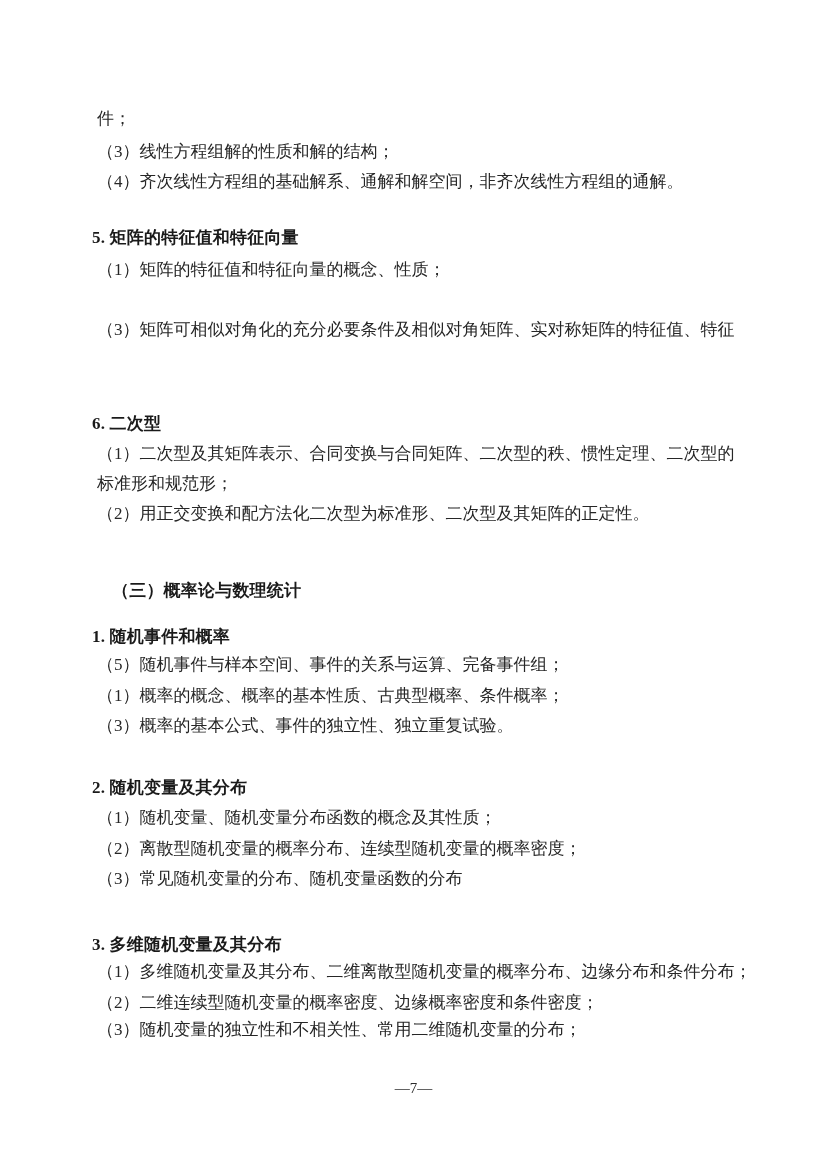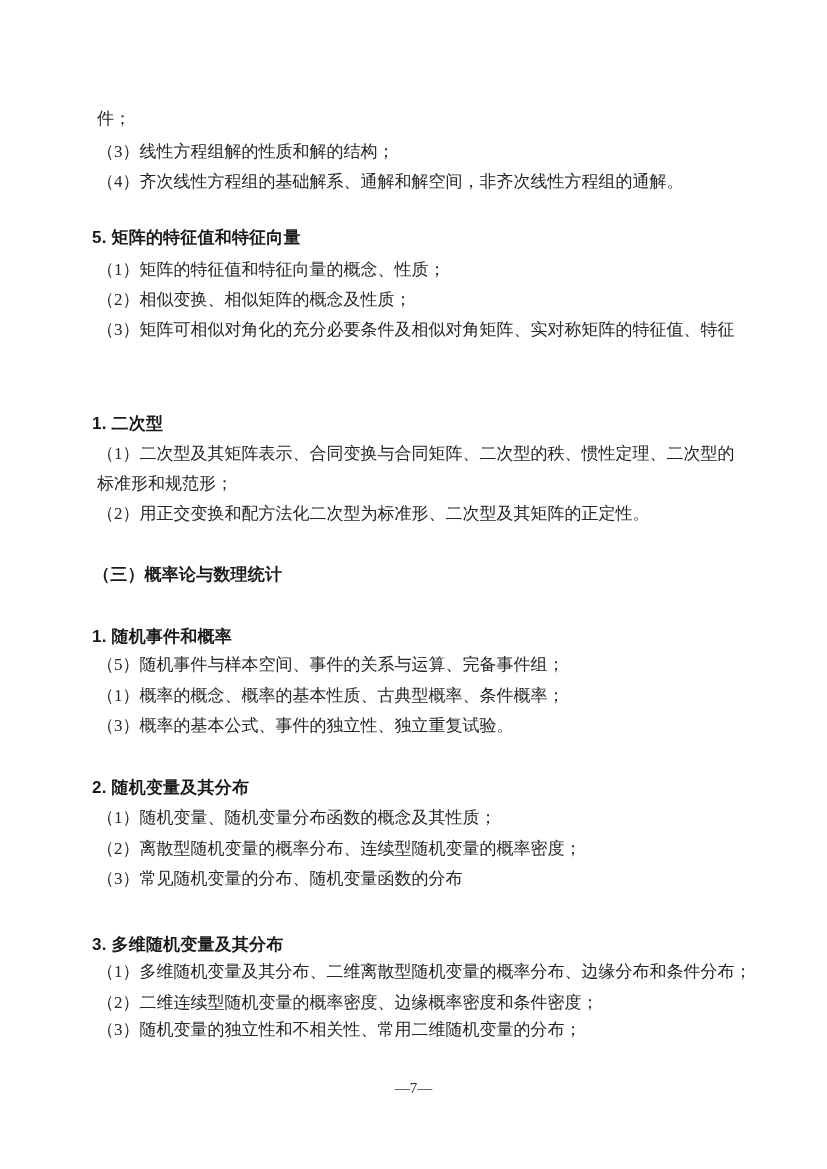--- a/index.html
+++ b/index.html
@@ -21,27 +21,28 @@
     width: 680px;
     height: 24px;
     line-height: 24px;
     font-size: 17px;
     color: #262626;
     white-space: nowrap;
     font-family: "Liberation Serif", "DejaVu Serif", serif;
   }
   .heading {
     left: 92px;
-    font-family: Liberation Sans, sans-serif;
+    font-family: Liberation Serif, serif;
     font-weight: 700;
     color: #1a1a1a;
     letter-spacing: 0.2px;
   }
   .chapter {
-    left: 93px;
+    left: 112px;
+    margin-top: 16px;
   }
   .footer {
     position: absolute;
     left: 0;
     top: 1080px;
     width: 827px;
     text-align: center;
     font-size: 15px;
     color: #2b2b2b;
     font-family: "Liberation Serif", "DejaVu Serif", serif;
@@ -51,24 +52,23 @@
 <body>
 
 <div class="page">
 
   <div class="line" style="top:107px">件；</div>
   <div class="line" style="top:140px">（3）线性方程组解的性质和解的结构；</div>
   <div class="line" style="top:170px">（4）齐次线性方程组的基础解系、通解和解空间，非齐次线性方程组的通解。</div>
 
   <div class="line heading" style="top:226px">5. 矩阵的特征值和特征向量</div>
   <div class="line" style="top:258px">（1）矩阵的特征值和特征向量的概念、性质；</div>
-  <div class="line" style="top:288px">（2）相似变换、相似矩阵的概念及性质；</div>
   <div class="line" style="top:318px">（3）矩阵可相似对角化的充分必要条件及相似对角矩阵、实对称矩阵的特征值、特征</div>
 
-  <div class="line heading" style="top:412px">1. 二次型</div>
+  <div class="line heading" style="top:412px">6. 二次型</div>
   <div class="line" style="top:442px">（1）二次型及其矩阵表示、合同变换与合同矩阵、二次型的秩、惯性定理、二次型的</div>
   <div class="line" style="top:472px">标准形和规范形；</div>
   <div class="line" style="top:502px">（2）用正交变换和配方法化二次型为标准形、二次型及其矩阵的正定性。</div>
 
   <div class="line heading chapter" style="top:563px">（三）概率论与数理统计</div>
 
   <div class="line heading" style="top:625px">1. 随机事件和概率</div>
   <div class="line" style="top:653px">（5）随机事件与样本空间、事件的关系与运算、完备事件组；</div>
   <div class="line" style="top:684px">（1）概率的概念、概率的基本性质、古典型概率、条件概率；</div>
   <div class="line" style="top:714px">（3）概率的基本公式、事件的独立性、独立重复试验。</div>

